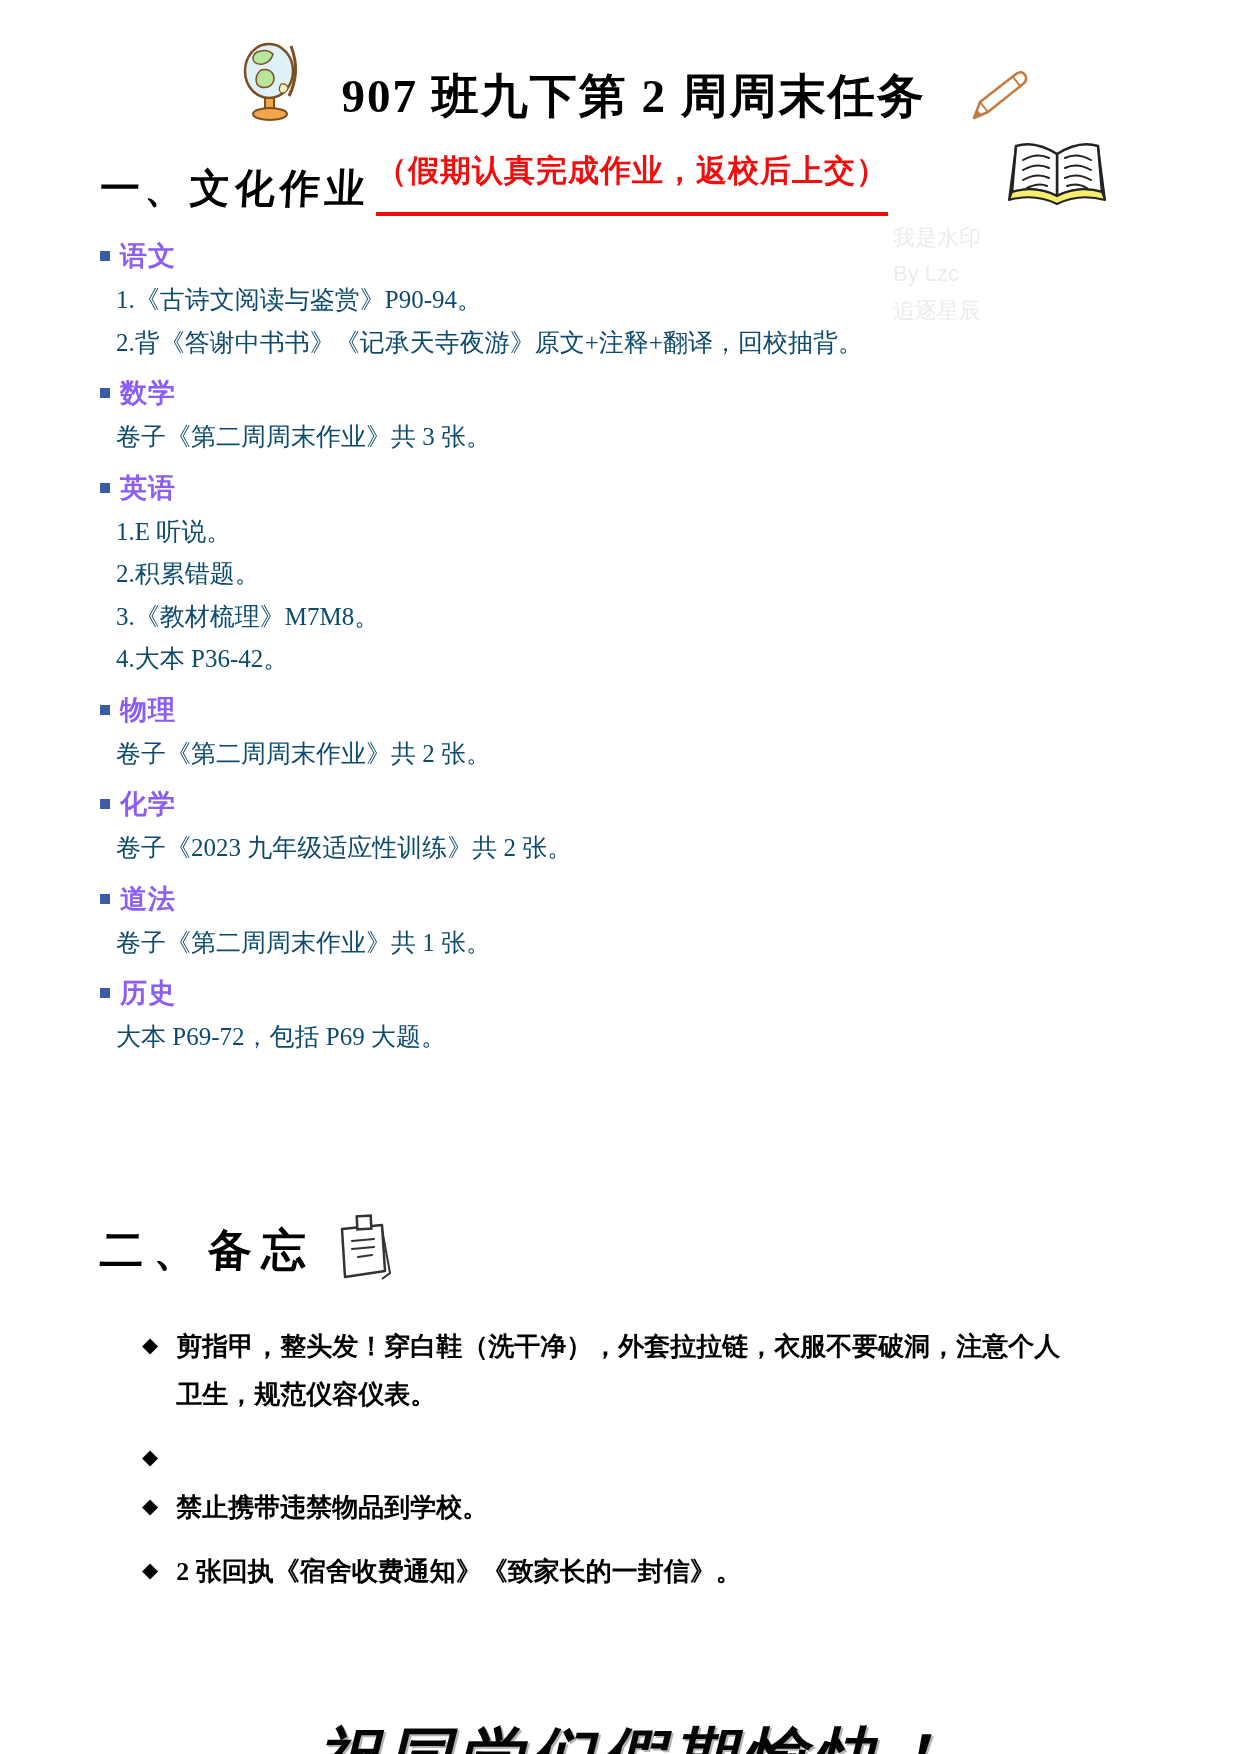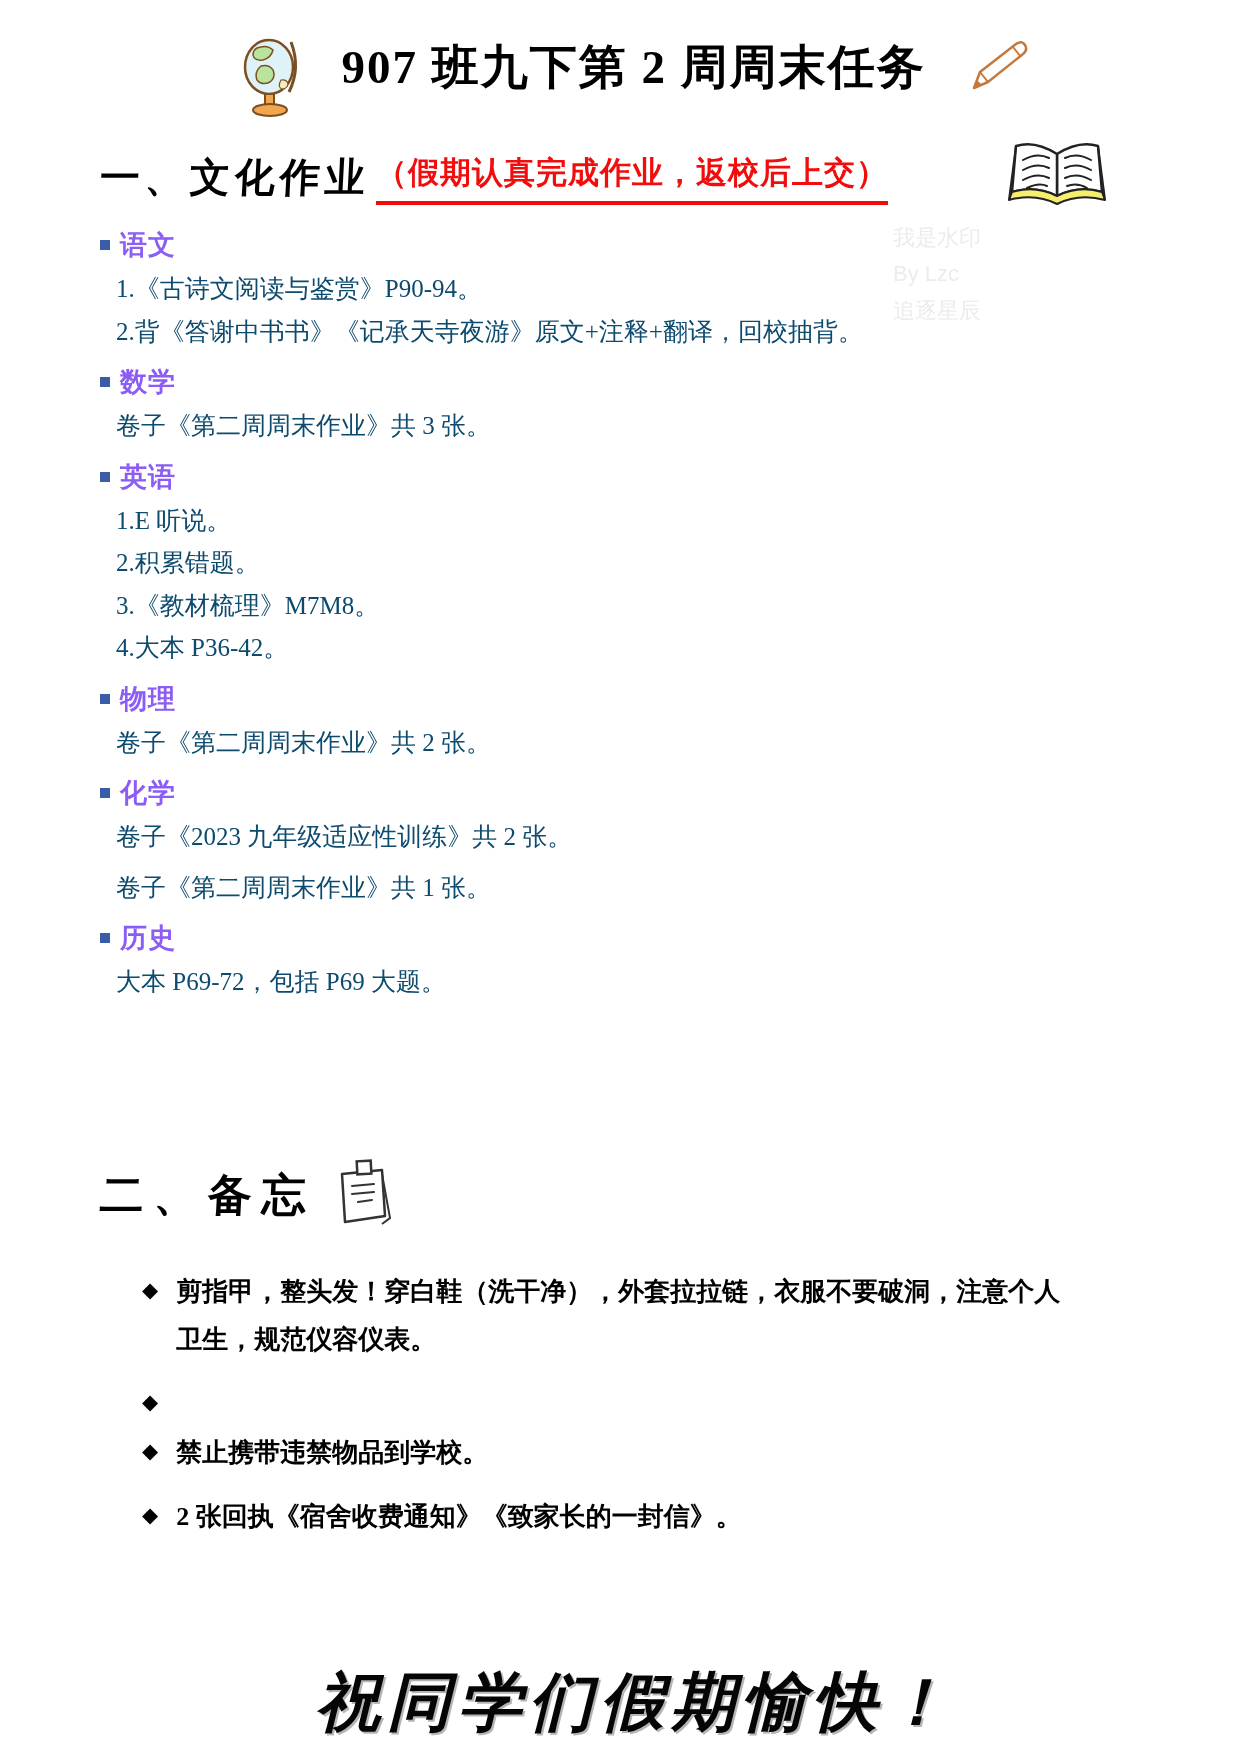--- a/index.html
+++ b/index.html
@@ -1,31 +1,31 @@
 <!DOCTYPE html>
 <html><head>
 <meta charset="utf-8">
 <style>
   html,body{margin:0;padding:0;background:#ffffff;}
   body{width:1241px;height:1754px;position:relative;overflow:hidden;
        font-family:"Liberation Serif","DejaVu Serif",serif;color:#1a1a1a;}
   .page{position:relative;width:100%;height:100%;box-sizing:border-box;padding:36px 70px 0 100px;}
 
   
-  .title-row{display:flex;align-items:flex-start;justify-content:center;gap:38px;height:92px;}
+  .title-row{display:flex;align-items:flex-end;justify-content:center;gap:38px;height:92px;}
   .doc-title{font-size:47px;font-weight:700;letter-spacing:2px;color:#000;}
   .icon{flex:0 0 auto;display:inline-block;}
 
   
   .sec1-row{position:relative;margin-top:22px;display:flex;align-items:flex-end;}
   .sec-heading{font-size:40px;font-weight:900;letter-spacing:5px;color:#000;
                transform:skewX(-3deg);display:inline-block;}
   .red-note{font-family:"Liberation Sans","DejaVu Sans",sans-serif;
             font-size:31px;font-weight:700;color:#f20d0d;margin-left:6px;
-            border-bottom:4px solid #f20d0d;padding-bottom:7px;letter-spacing:1px;}
+            border-bottom:4px solid #f20d0d;padding-bottom:20px;letter-spacing:1px;}
   .book-wrap{position:absolute;right:60px;top:-16px;}
 
   
   .subjects{margin-top:22px;}
   .subject{margin-bottom:15px;}
   .subject-head{display:flex;align-items:center;gap:10px;margin:12px 0 8px;}
   .sq{width:10px;height:10px;background:#3a5ba6;display:inline-block;}
   .subject-name{font-family:"Liberation Sans","DejaVu Sans",sans-serif;
                 font-size:27px;font-weight:700;color:#8b5cf6;letter-spacing:1px;text-align:center;}
   .item{font-size:25px;line-height:1.42;margin:4px 0 7px;padding-left:16px;color:#0c4a6e;}
@@ -138,20 +138,24 @@
 
     <div class="subject">
       <div class="subject-head">
         <span class="sq"></span>
         <span class="subject-name">化学</span>
       </div>
       <div class="item">卷子《2023 九年级适应性训练》共 2 张。</div>
     </div>
 
     <div class="subject">
+      <div class="subject-head">
+        <span class="sq"></span>
+        <span class="subject-name">道法</span>
+      </div>
       <div class="item">卷子《第二周周末作业》共 1 张。</div>
     </div>
 
     <div class="subject">
       <div class="subject-head">
         <span class="sq"></span>
         <span class="subject-name">历史</span>
       </div>
       <div class="item">大本 P69-72，包括 P69 大题。</div>
     </div>

